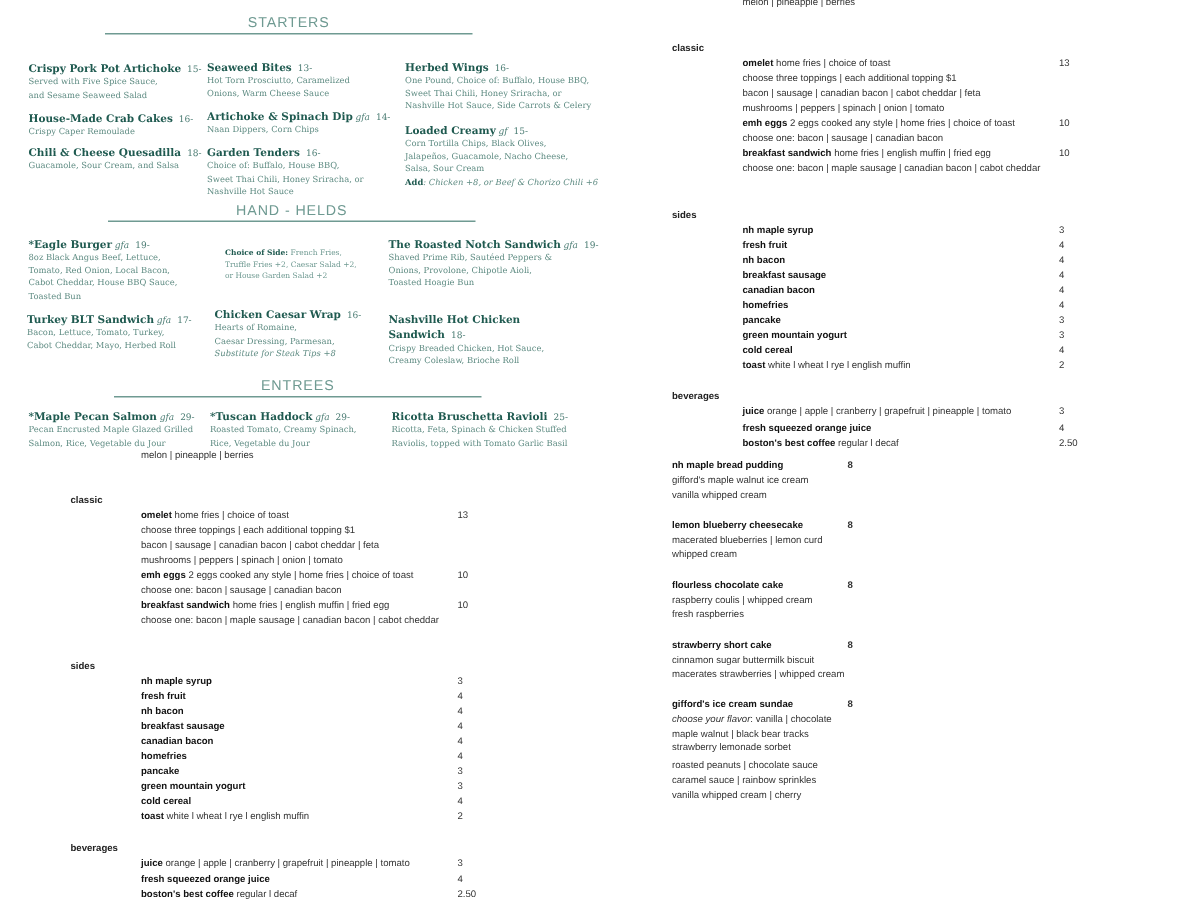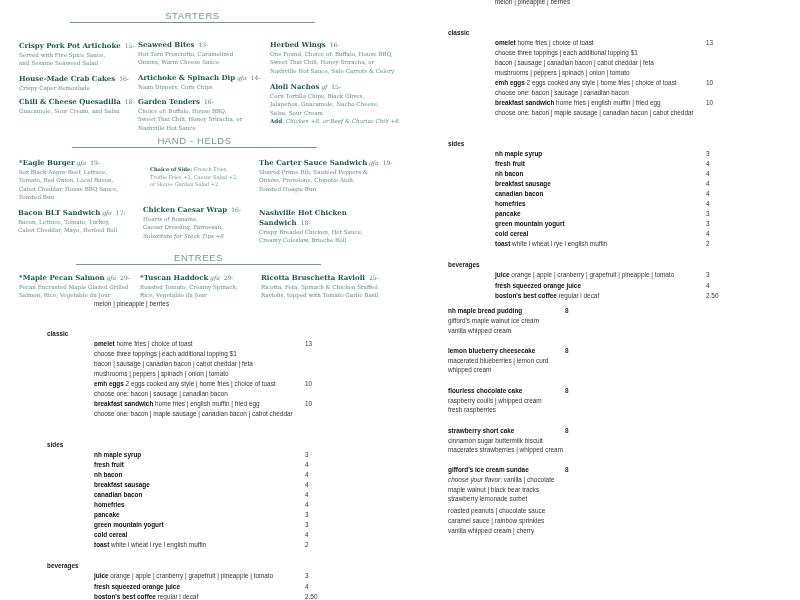--- a/index.html
+++ b/index.html
@@ -70,56 +70,56 @@
     <span class="desc">Nashville Hot Sauce</span>
   </div>
 
   <div class="itm" style="left:270px; top:40px; width:130px;">
     <span class="nm">Herbed Wings</span><span class="pr">16-</span>
     <span class="desc">One Pound, Choice of: Buffalo, House BBQ,</span>
     <span class="desc">Sweet Thai Chili, Honey Sriracha, or</span>
     <span class="desc">Nashville Hot Sauce, Side Carrots &amp; Celery</span>
   </div>
   <div class="itm" style="left:270px; top:82px; width:130px;">
-    <span class="nm">Aioli Nachos</span> <span class="tag">gf</span><span class="pr">15-</span>
+    <span class="nm">Loaded Creamy</span> <span class="tag">gf</span><span class="pr">15-</span>
     <span class="desc">Corn Tortilla Chips, Black Olives,</span>
     <span class="desc">Jalapeños, Guacamole, Nacho Cheese,</span>
     <span class="desc">Salsa, Sour Cream</span>
     <span class="desc"><span class="add">Add</span><span class="it">: Chicken +8, or Beef &amp; Chorizo Chili +6</span></span>
   </div>
 
   <div class="sec-head" style="left:72px; top:135px; width:245px;">HAND - HELDS</div>
   <div class="sec-rule" style="left:72px; top:147px; width:245px;"></div>
 
   <div class="itm" style="left:19px; top:158px; width:125px;">
     <span class="nm">*Eagle Burger</span> <span class="tag">gfa</span><span class="pr">19-</span>
     <span class="desc">8oz Black Angus Beef, Lettuce,</span>
     <span class="desc">Tomato, Red Onion, Local Bacon,</span>
     <span class="desc">Cabot Cheddar,  House BBQ Sauce,</span>
     <span class="desc">Toasted Bun</span>
   </div>
   <div class="itm" style="left:18px; top:208px; width:125px;">
-    <span class="nm">Bacon BLT Sandwich</span> <span class="tag">gfa</span><span class="pr">17-</span>
+    <span class="nm">Turkey BLT Sandwich</span> <span class="tag">gfa</span><span class="pr">17-</span>
     <span class="desc">Bacon, Lettuce, Tomato, Turkey,</span>
     <span class="desc">Cabot Cheddar, Mayo, Herbed Roll</span>
   </div>
 
   <div class="side-note" style="left:150px; top:166px; width:90px;">
     <b>Choice of Side:</b><span> French Fries, Truffle Fries +2, Caesar Salad +2, or House Garden Salad +2</span>
   </div>
 
   <div class="itm" style="left:143px; top:205px; width:120px;">
     <span class="nm">Chicken Caesar Wrap</span><span class="pr">16-</span>
     <span class="desc">Hearts of Romaine,</span>
     <span class="desc">Caesar Dressing, Parmesan,</span>
     <span class="desc it">Substitute for Steak Tips +8</span>
   </div>
 
   <div class="itm" style="left:259px; top:158px; width:140px;">
-    <span class="nm">The Carter Sauce Sandwich</span> <span class="tag">gfa</span><span class="pr">19-</span>
+    <span class="nm">The Roasted Notch Sandwich</span> <span class="tag">gfa</span><span class="pr">19-</span>
     <span class="desc">Shaved Prime Rib, Sautéed Peppers &amp;</span>
     <span class="desc">Onions,  Provolone, Chipotle Aioli,</span>
     <span class="desc">Toasted Hoagie Bun</span>
   </div>
   <div class="itm" style="left:259px; top:208px; width:140px;">
     <span class="nm">Nashville Hot Chicken Sandwich</span><span class="pr">18-</span>
     <span class="desc">Crispy Breaded Chicken, Hot Sauce,</span>
     <span class="desc">Creamy Coleslaw, Brioche Roll</span>
   </div>
 

